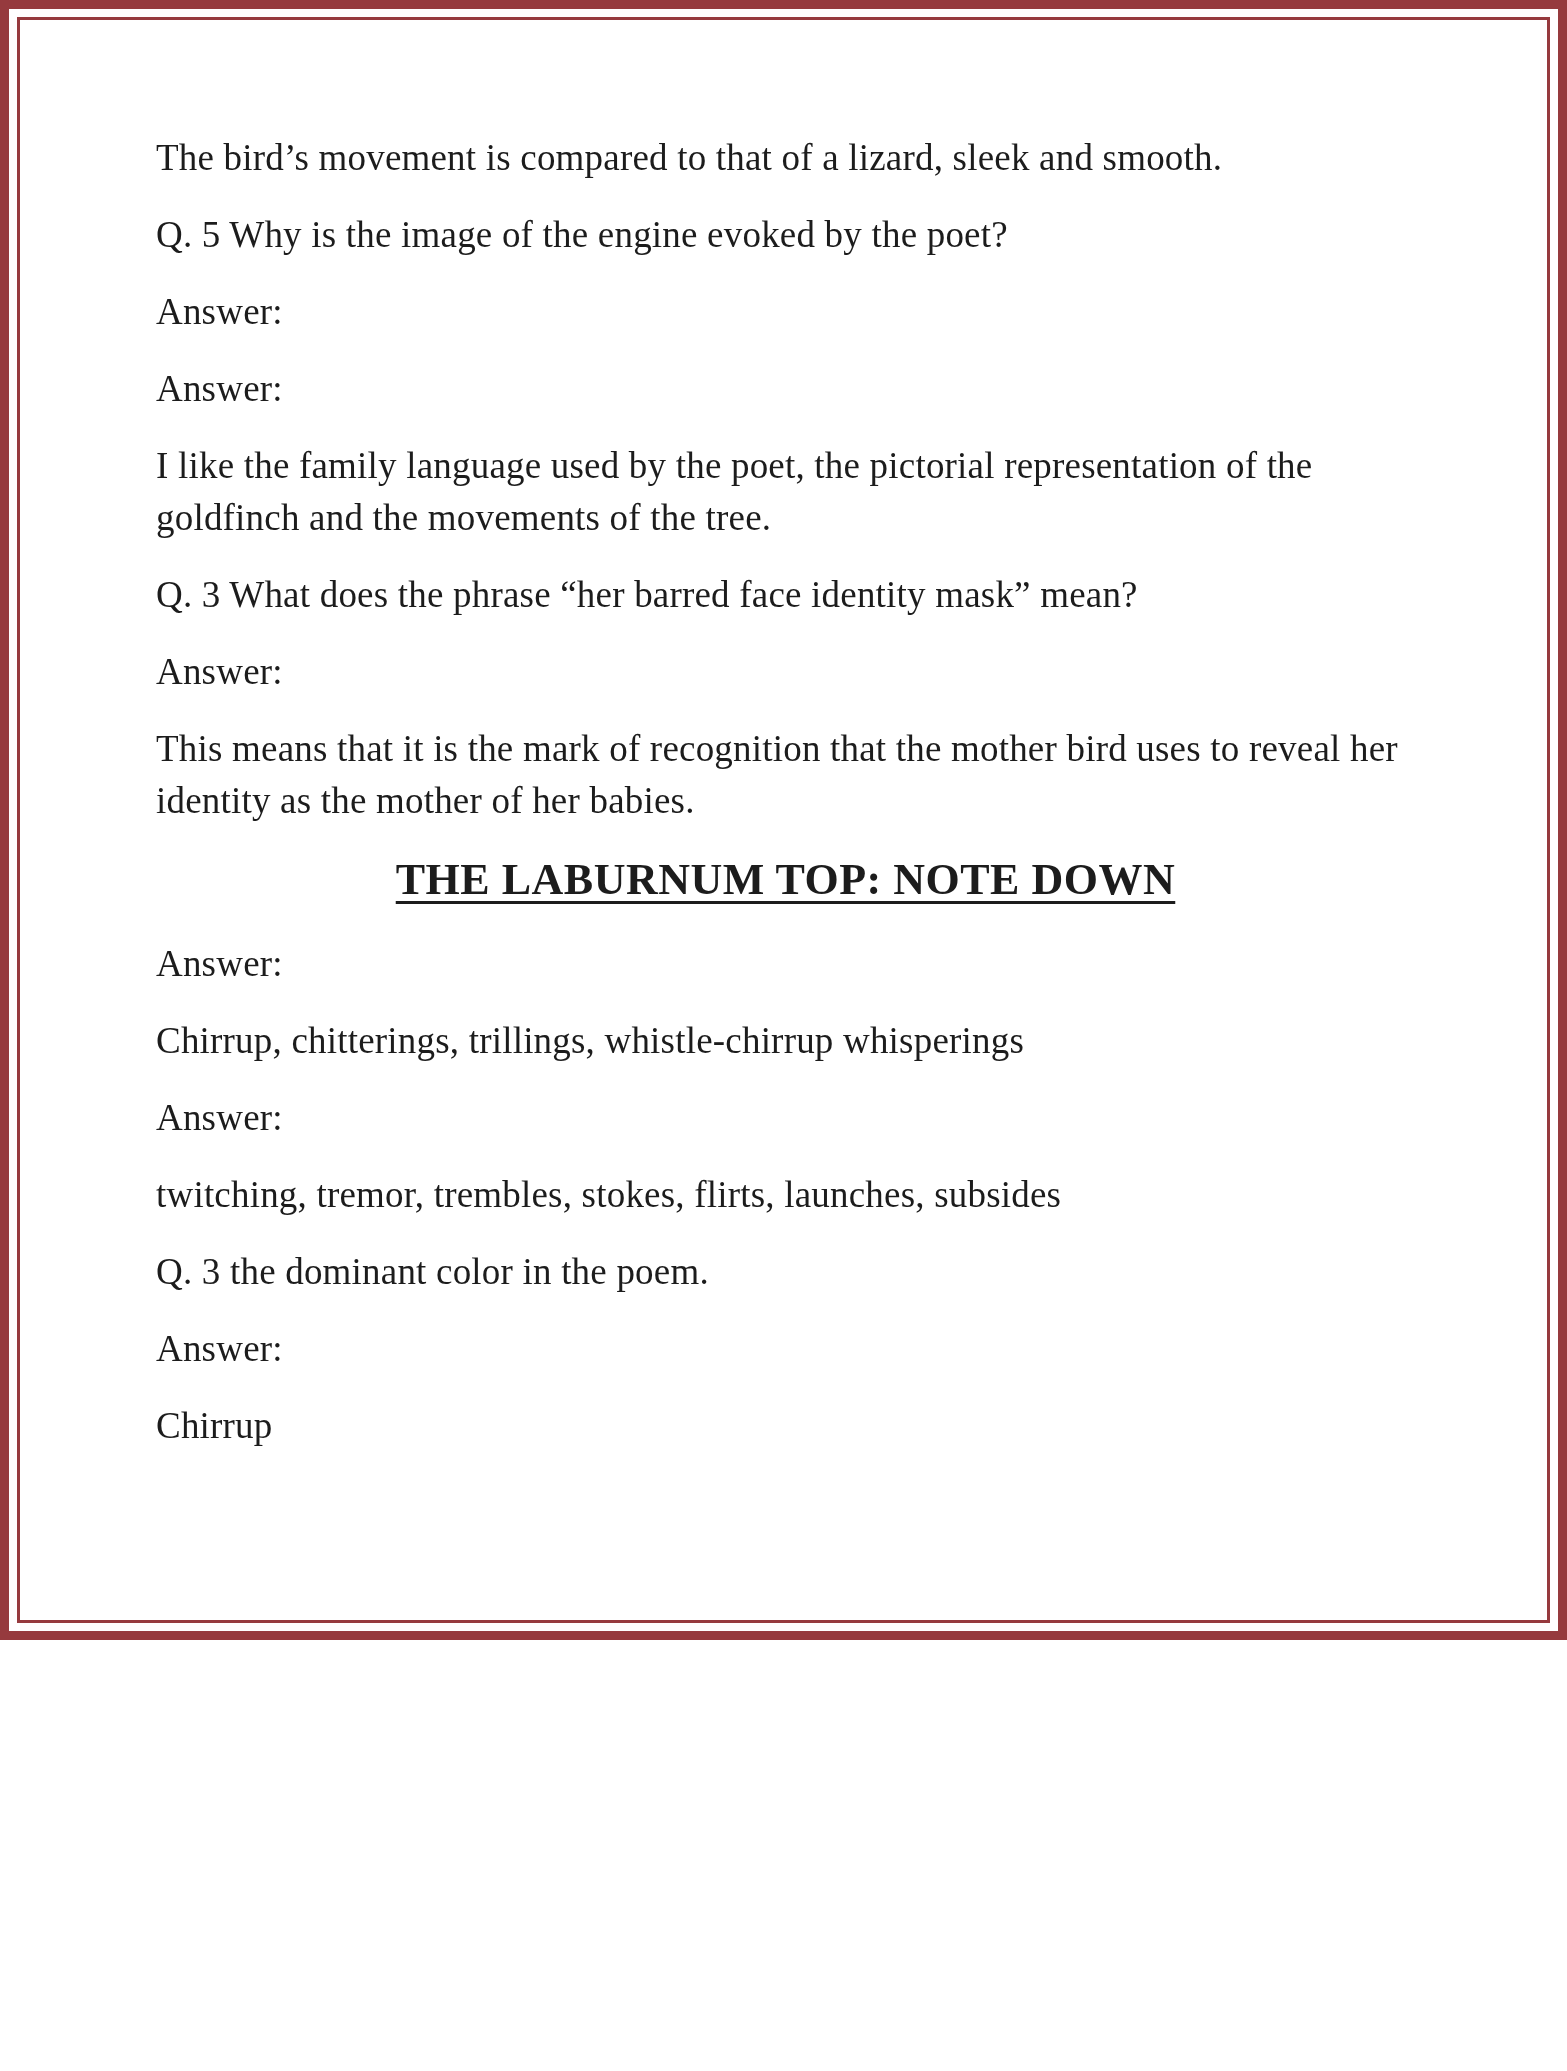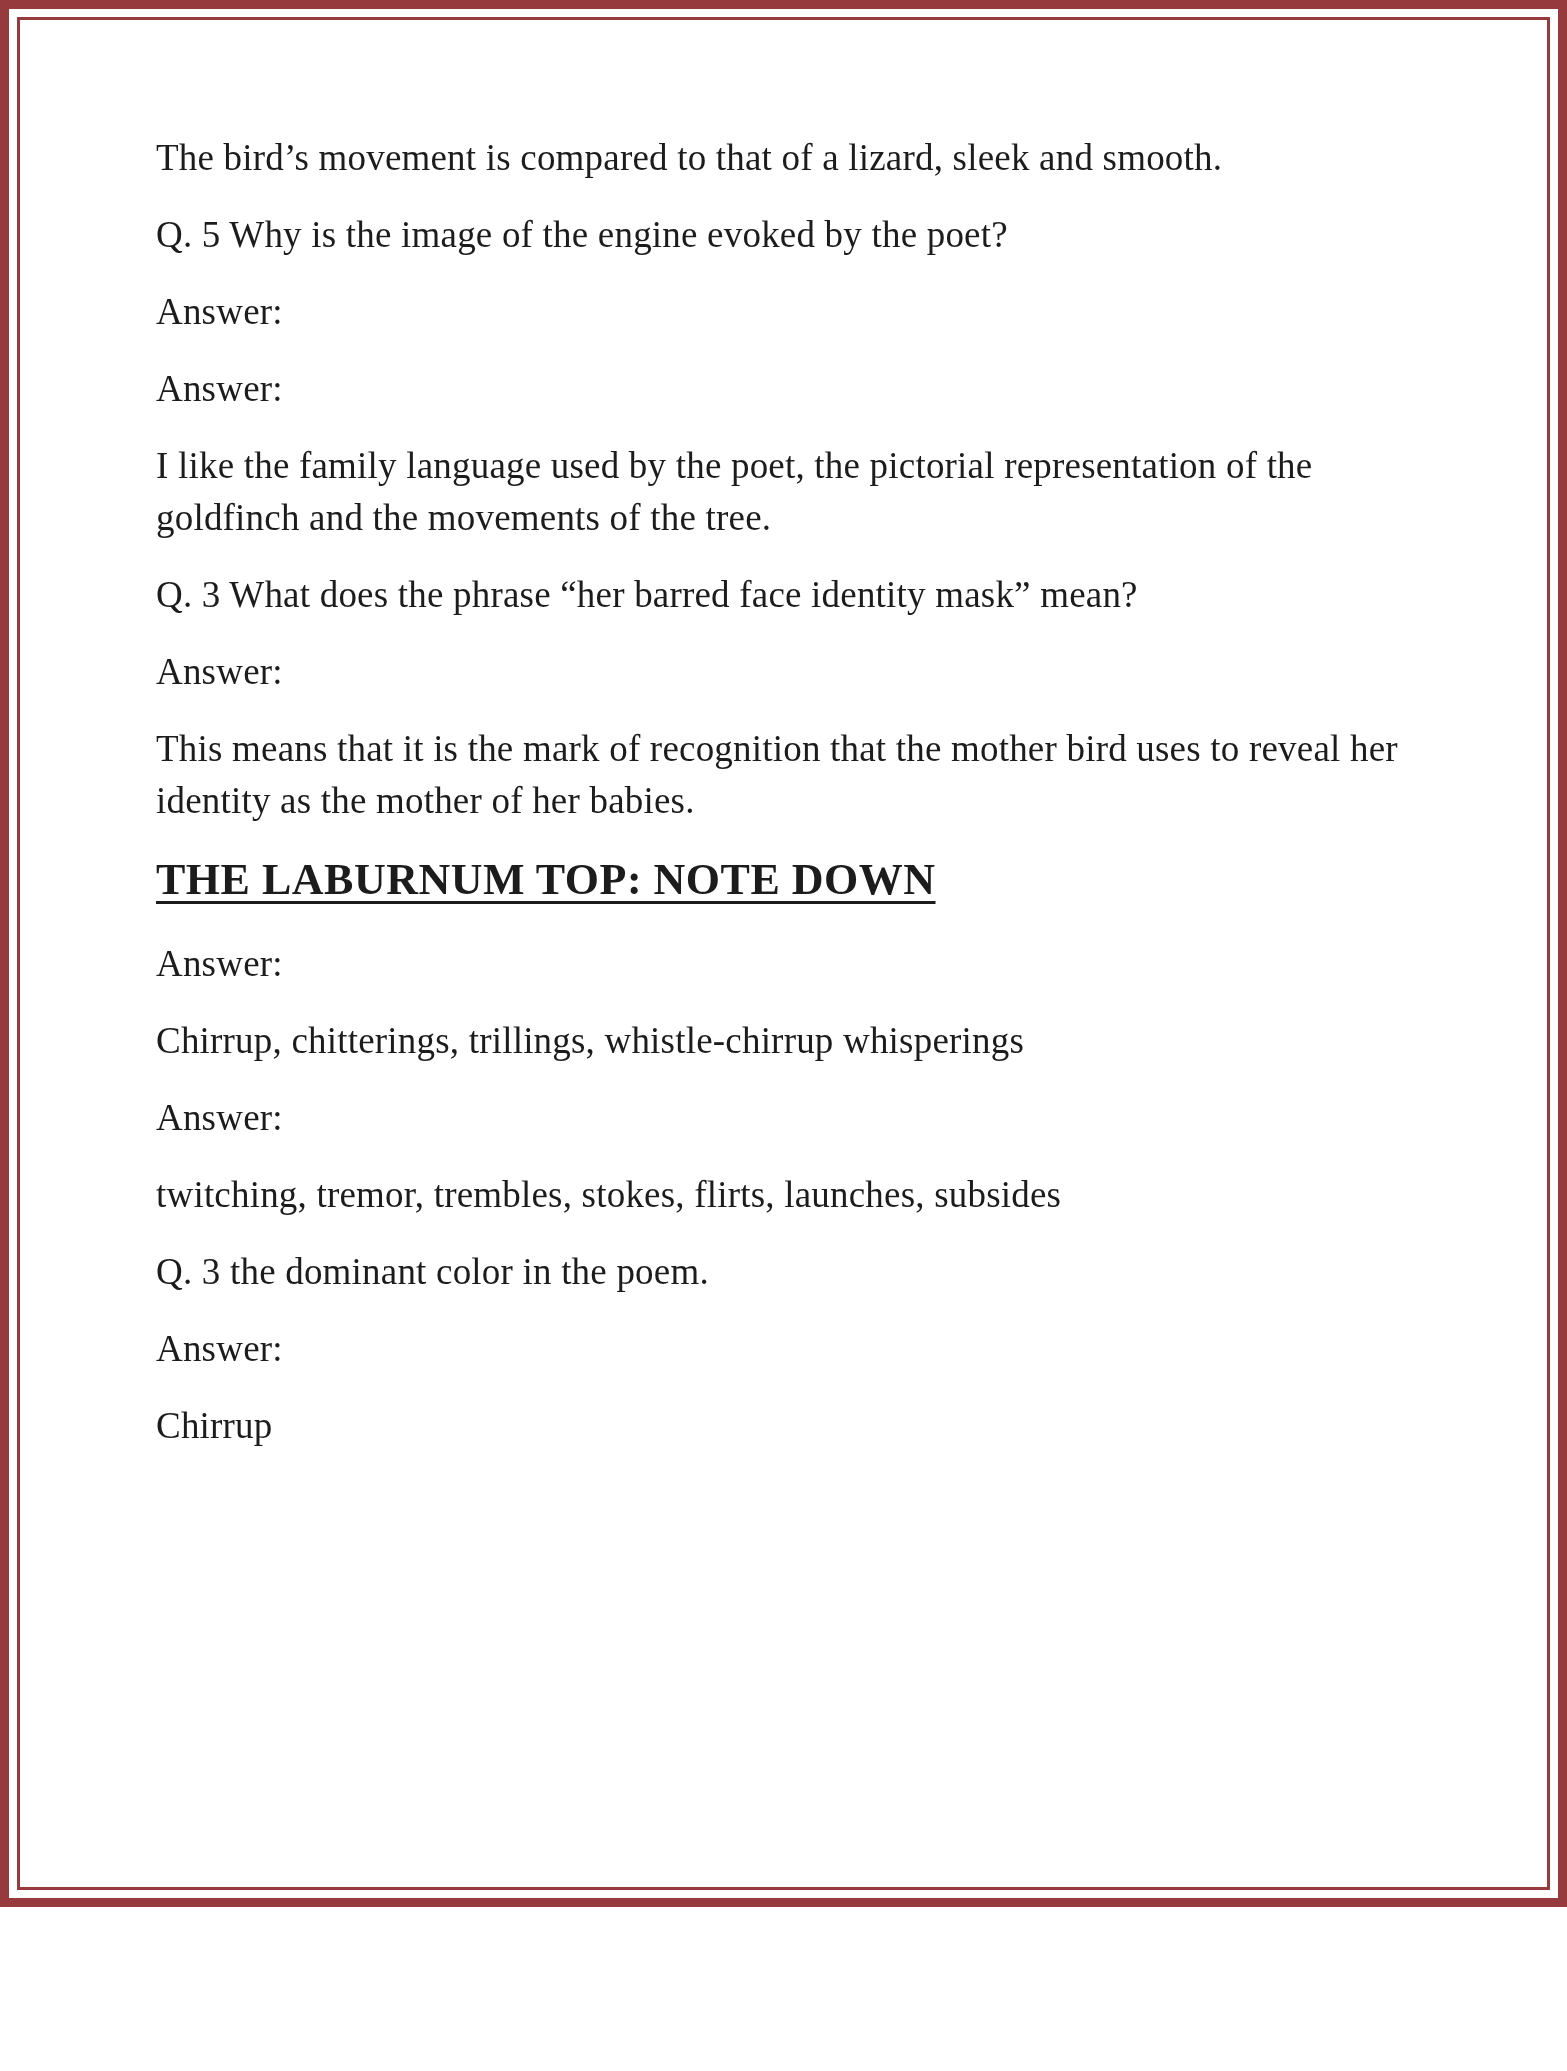--- a/index.html
+++ b/index.html
@@ -3,21 +3,21 @@
 <meta charset="utf-8">
 <style>
   html, body {
     margin: 0;
     padding: 0;
     background: #ffffff;
   }
   .page {
     position: relative;
     width: 1567px;
-    height: 1907px;
+    height: 1640px;
     box-sizing: border-box;
     background: #ffffff;
     border: 9px solid var(--border-color, #963a3e);
     padding: 8px;
     font-family: "Liberation Serif", "DejaVu Serif", serif;
     color: #1c1c1c;
   }
   .page-inner {
     width: 100%;
     height: 100%;
@@ -30,21 +30,21 @@
     margin: 0 0 25px 0;
     font-size: 37px;
     line-height: 52px;
     letter-spacing: 0.2px;
   }
   .doc h1.heading {
     margin: 6px 0 30px 0;
     font-size: 44px;
     line-height: 56px;
     font-weight: bold;
-    text-align: left;
+    text-align: center;
     letter-spacing: 0.5px;
   }
   .doc h1.heading .heading-text {
     text-decoration: underline;
     text-decoration-thickness: 3px;
     text-underline-offset: 7px;
   }
 </style>
 </head>
 <body>

